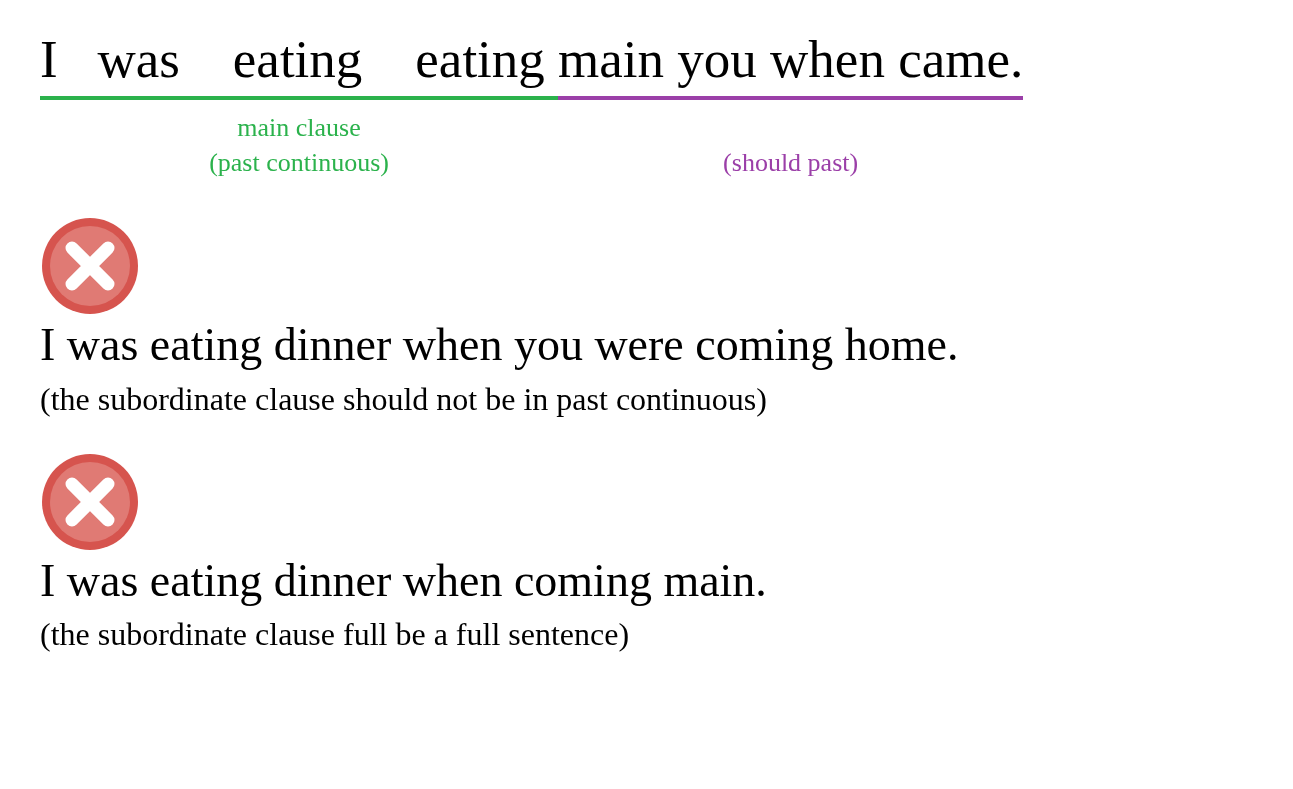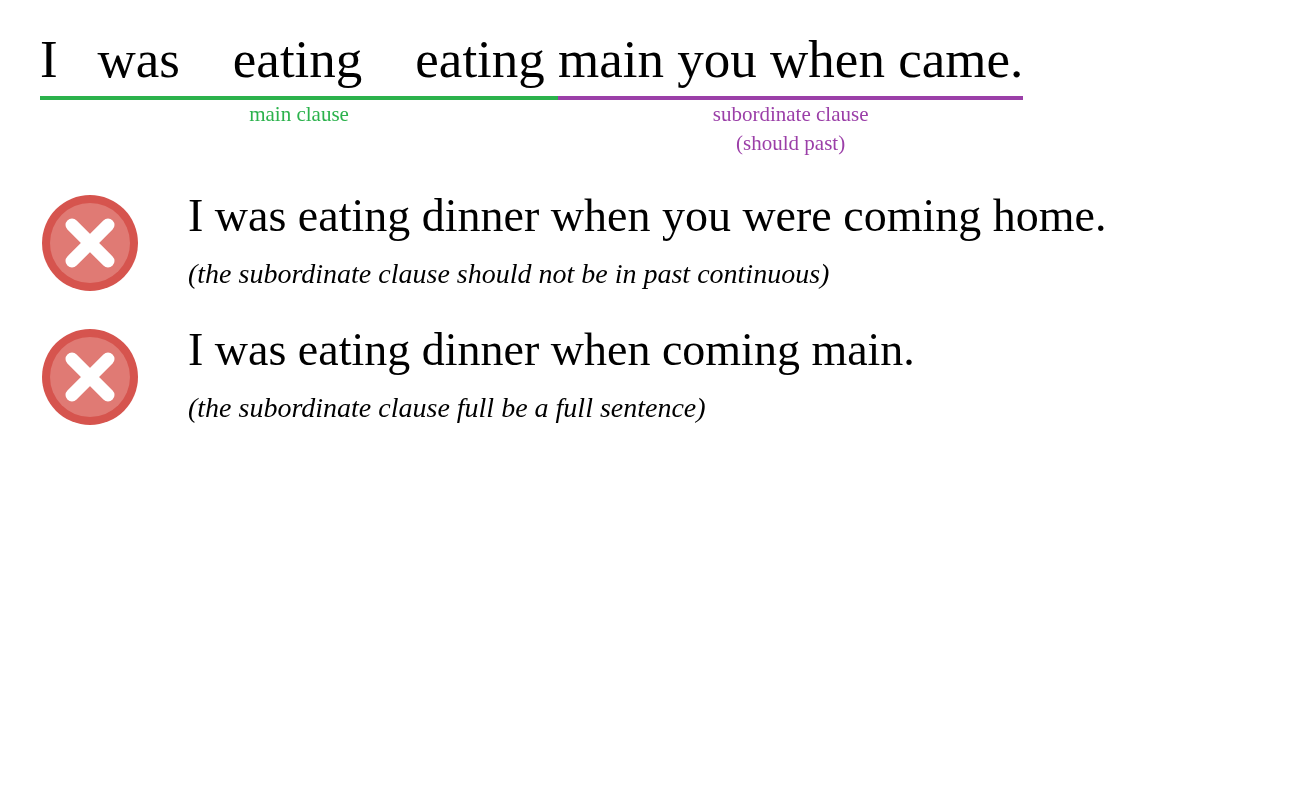--- a/index.html
+++ b/index.html
@@ -30,53 +30,54 @@
   }
   .underline {
     height: 4px;
     margin-top: 8px;
     width: 100%;
   }
   .ul-green { background: #2bb24c; }
   .ul-purple { background: #9b3fa8; }
   .clause-label {
     text-align: center;
-    font-size: 21px;
+    font-size: 26px;
     line-height: 1.35;
+    margin-top: 10px;
   }
   .lbl-green { color: #2bb24c; }
   .lbl-purple { color: #9b3fa8; }
 
   .examples {
     margin-top: 30px;
   }
   .example-row {
     display: flex;
     align-items: flex-start;
     margin-bottom: 28px;
+    flex-direction: column;
   }
   .x-icon {
     flex: 0 0 auto;
     width: 100px;
     height: 100px;
     margin-right: 48px;
     margin-top: 6px;
   }
   .example-text {
     flex: 1 1 auto;
   }
   .example-sentence {
     font-size: 46px;
     line-height: 1.25;
     max-width: 1020px;
   }
   .example-note {
-    font-size: 28px;
-    margin-top: 14px;
-    font-style: italic;
+    font-size: 32px;
+    margin-top: 7px;
   }
 </style>
 </head>
 <body>
 
 <div class="sentence-row">
 
   <div class="clause-block">
     <div class="clause-text">
       <span class="word">I</span>
@@ -84,36 +85,37 @@
       <span class="word">was</span>
       <span class="word">    </span>
       <span class="word">eating</span>
       <span class="word">    </span>
       <span class="word">eating</span>
       <span class="word"> </span>
     </div>
     <div class="underline ul-green"></div>
     <div class="clause-label lbl-green">
       <span>main clause</span><br>
+      <span>(past continuous)</span>
     </div>
   </div>
 
   <div class="clause-block">
     <div class="clause-text">
       <span class="word">main</span>
       <span class="word"> </span>
       <span class="word">you</span>
       <span class="word"> </span>
       <span class="word">when</span>
       <span class="word"> </span>
       <span class="word">came.</span>
     </div>
     <div class="underline ul-purple"></div>
     <div class="clause-label lbl-purple">
-      <span>subordinate clause</span><br>
+      <br>
       <span>(should past)</span>
     </div>
   </div>
 
 </div>
 
 <div class="examples">
 
   <div class="example-row">
     <div class="x-icon">

